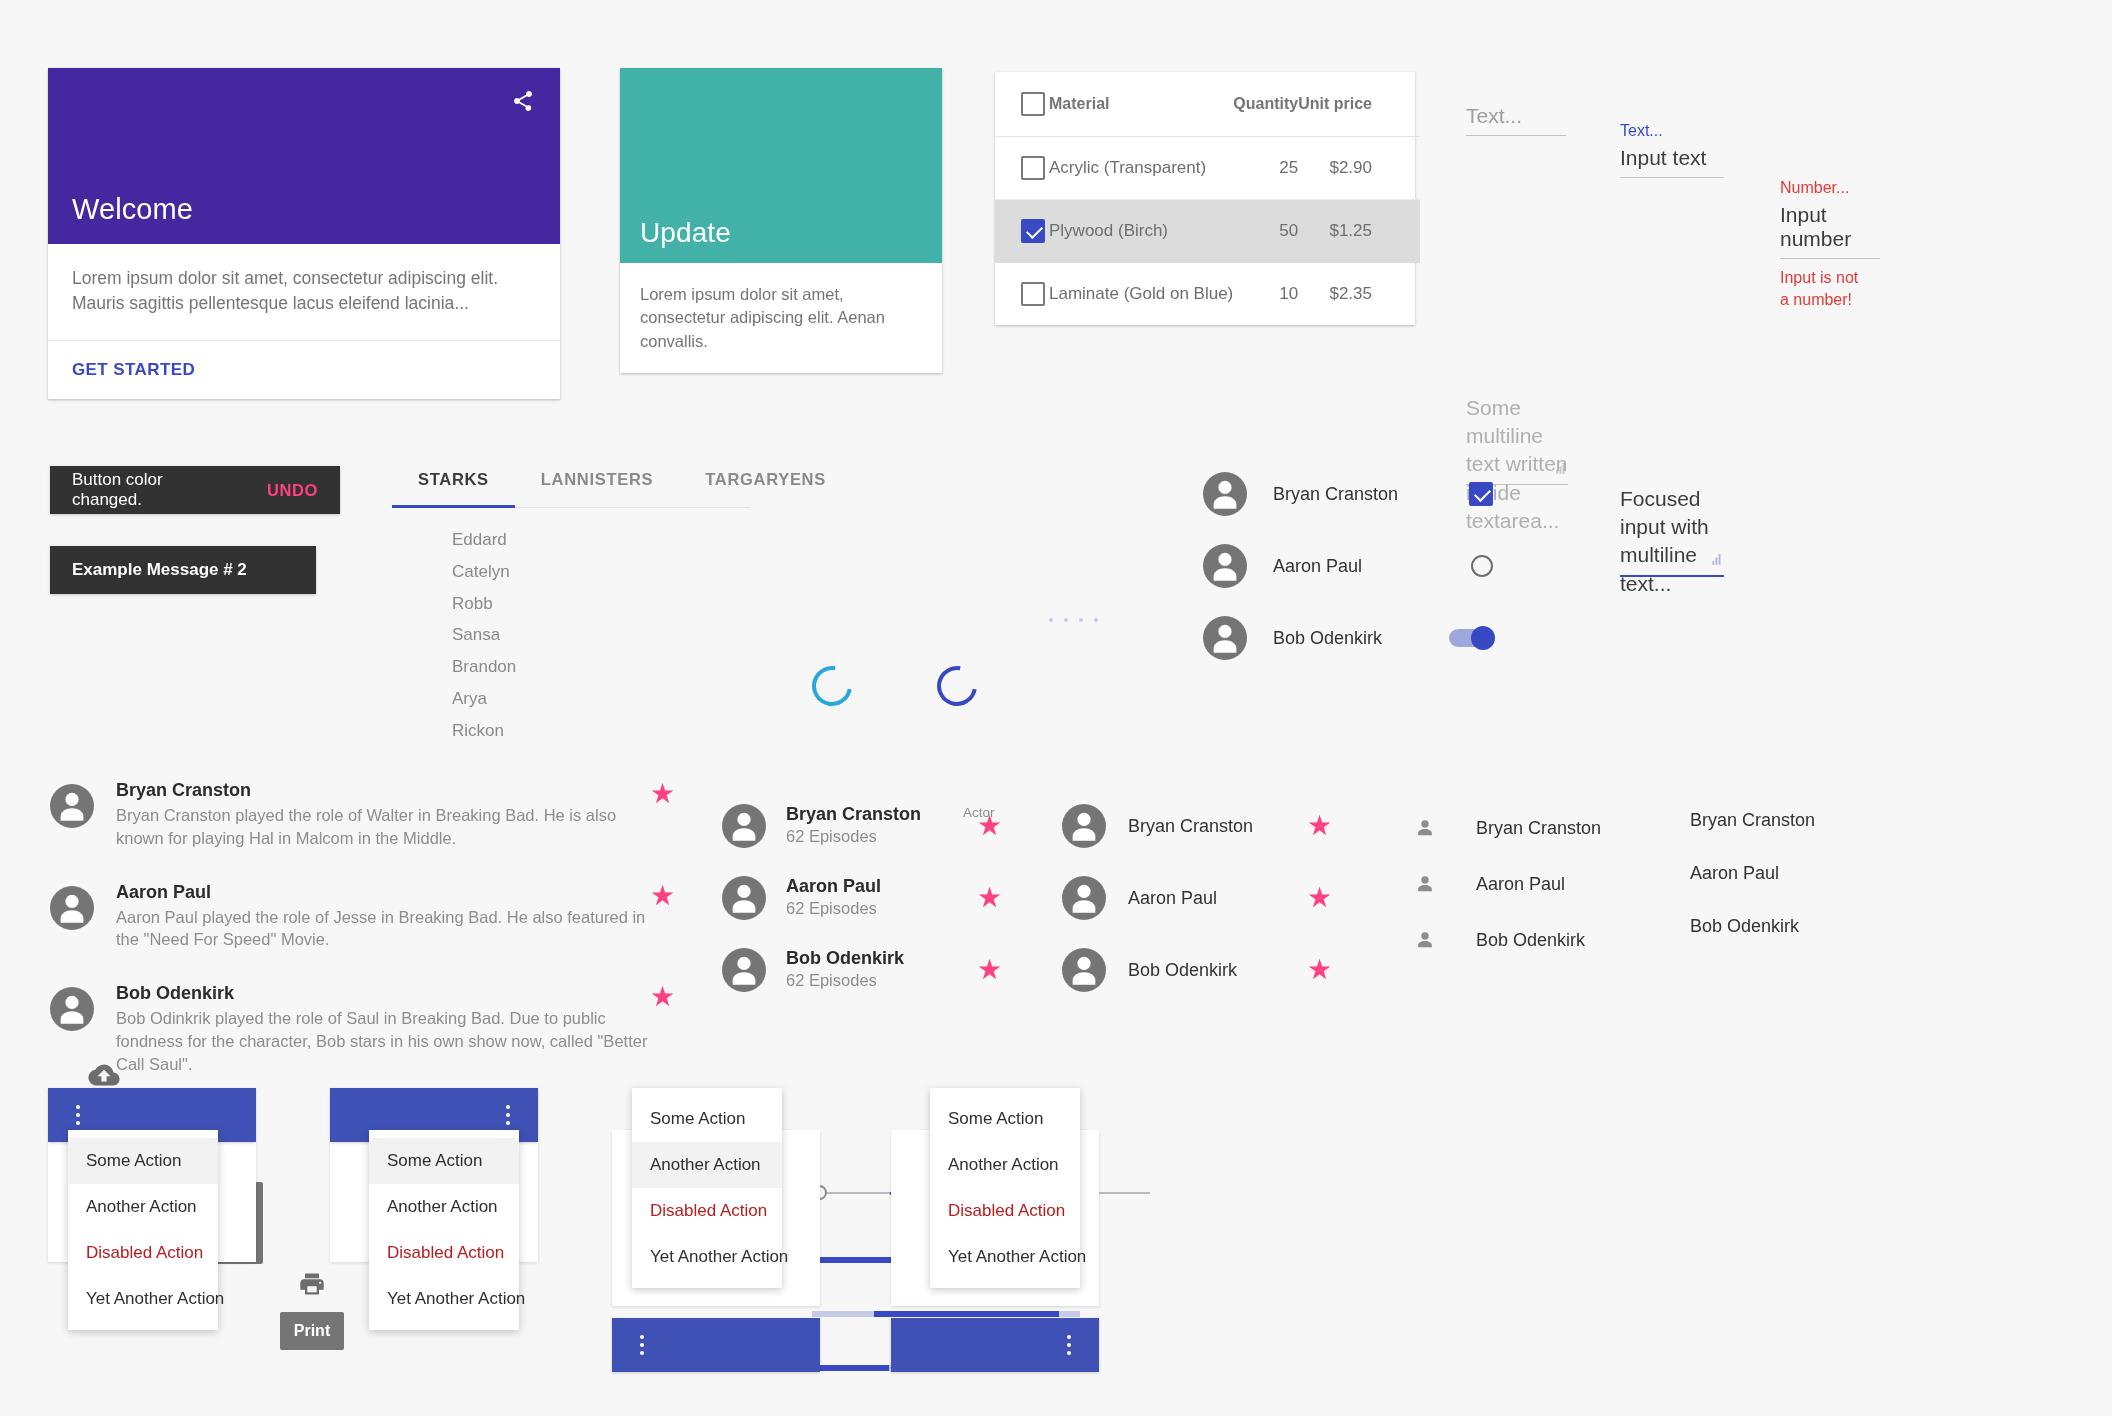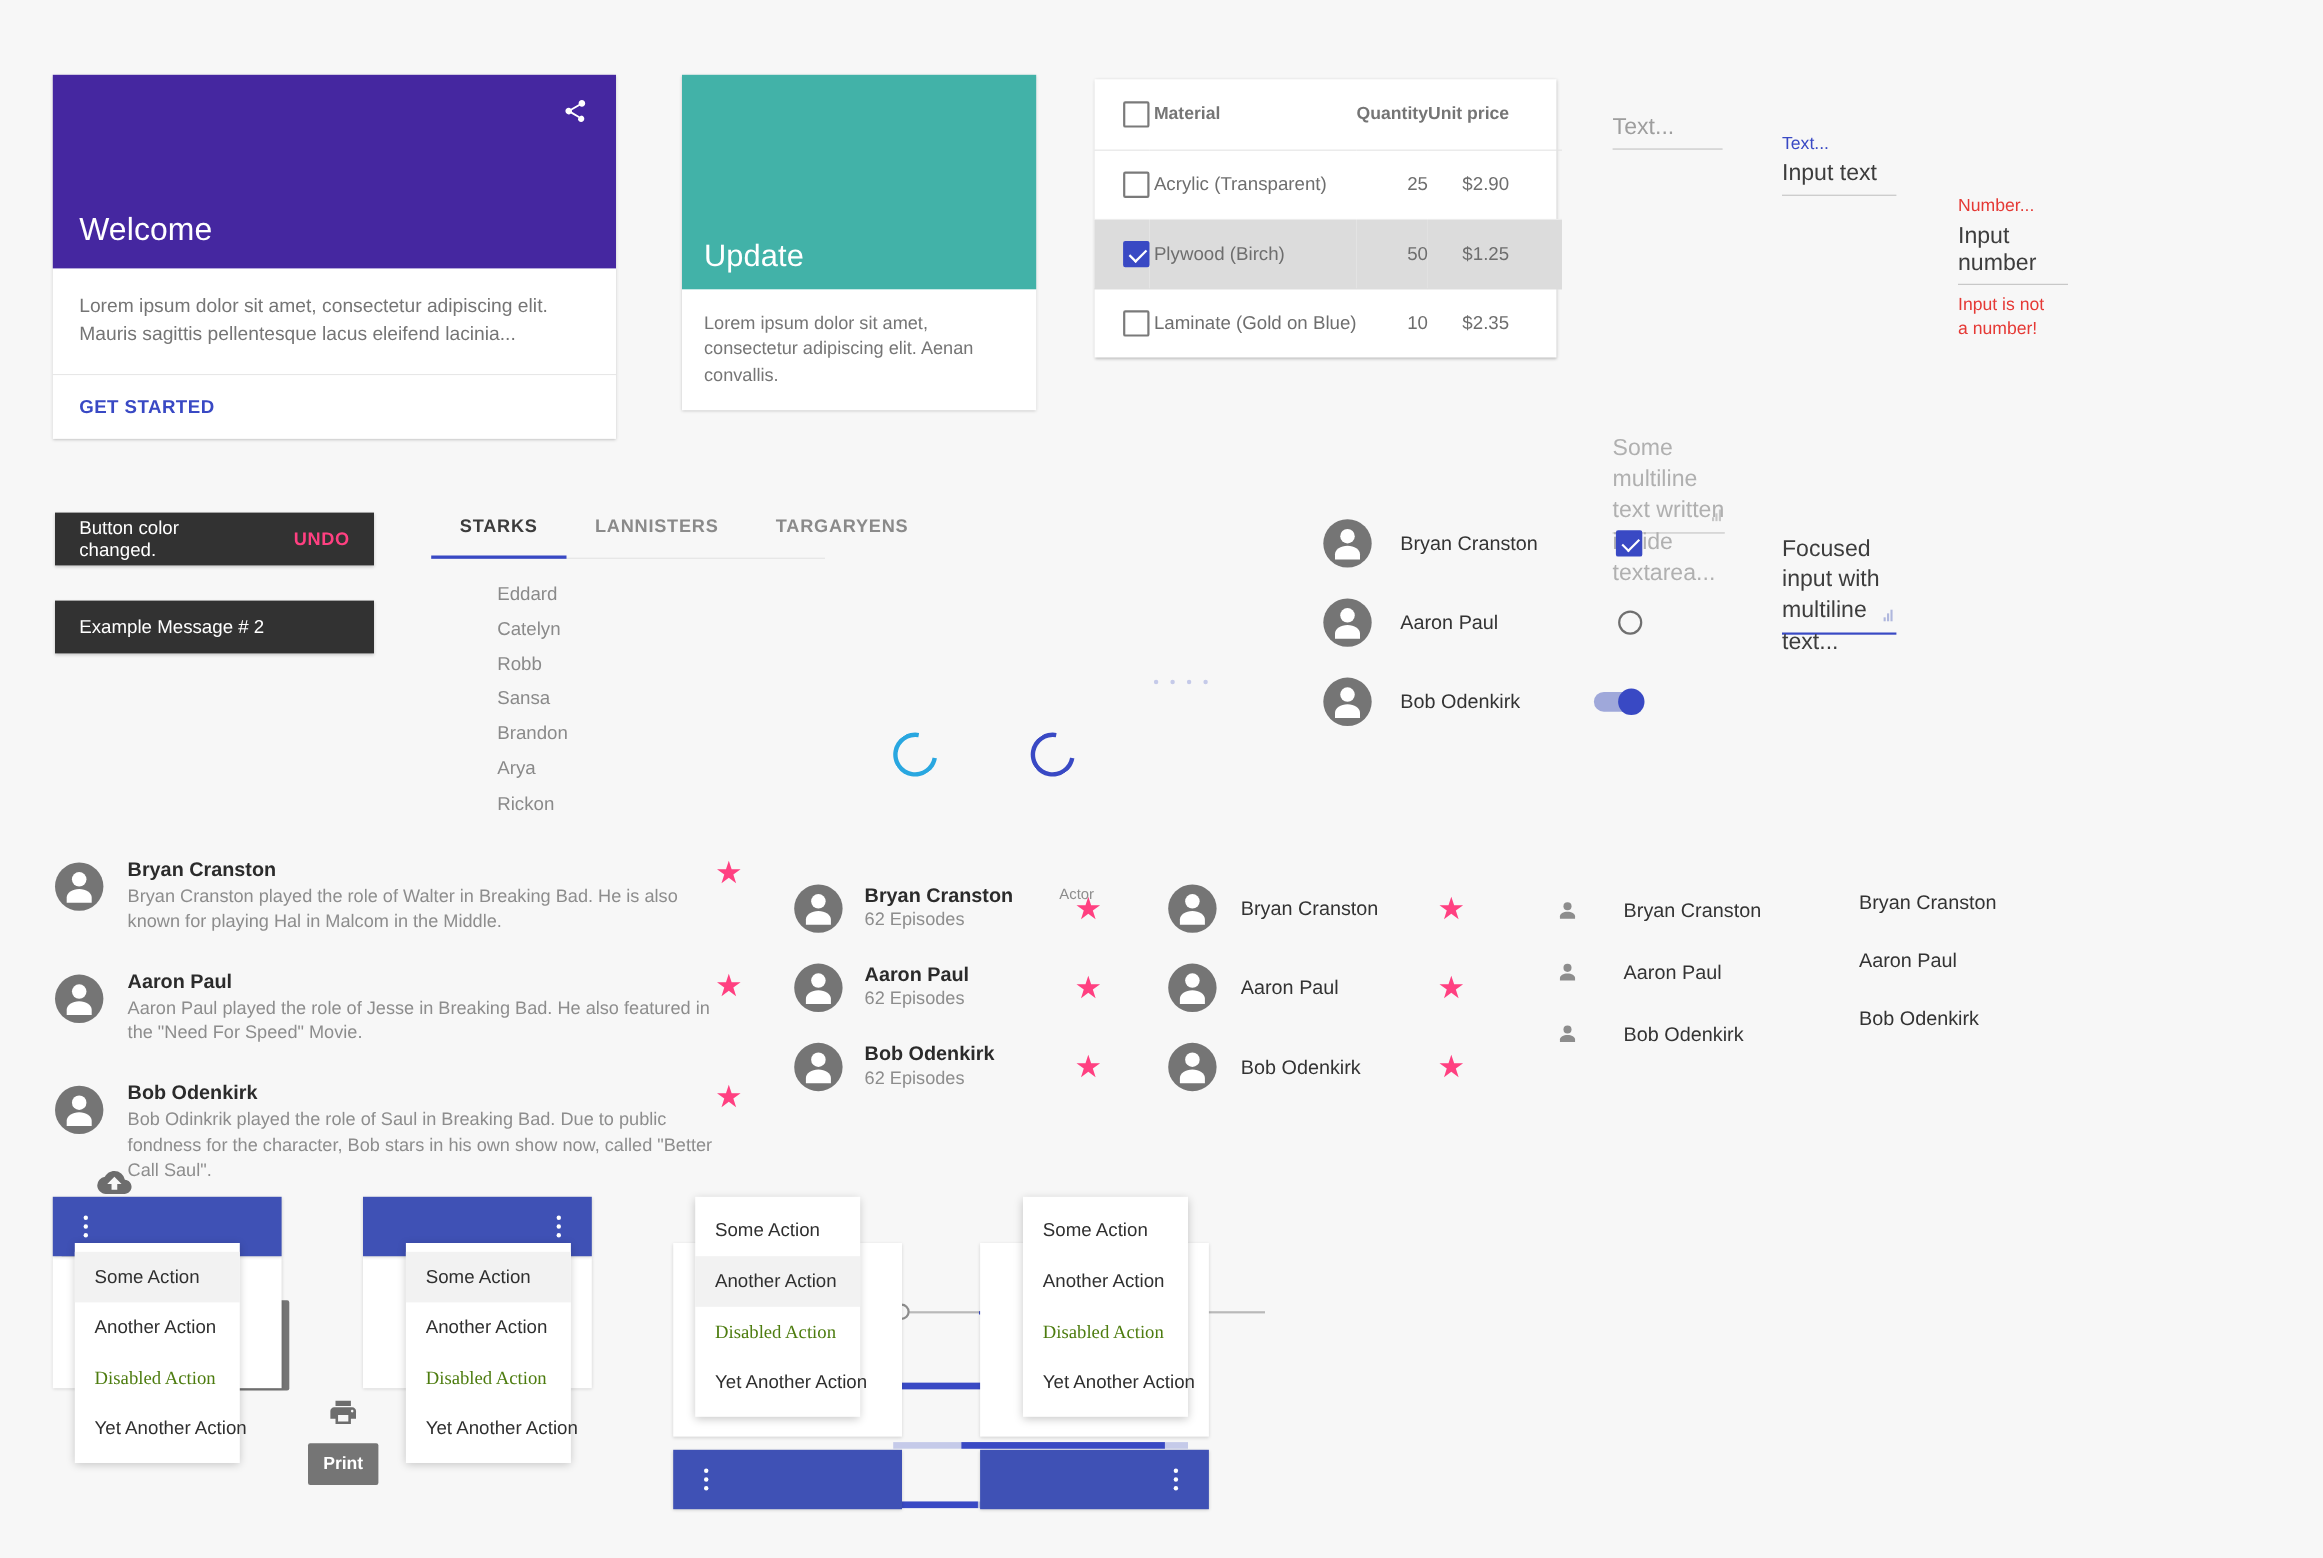--- a/index.html
+++ b/index.html
@@ -124,21 +124,21 @@
   .toggle .knob{ position:absolute; right:-2px; top:-3px; width:24px;height:24px;border-radius:50%;background:#3949c4;}
   .radio{ width:22px;height:22px;border-radius:50%;border:2px solid #6f6f6f; cursor:pointer;}
 
   
   .mcard{ background:#3f51b5; box-shadow:0 1px 3px rgba(0,0,0,.18); position:relative; }
   .kebab{ display:flex; flex-direction:column; gap:4px; cursor:pointer; width:20px; align-items:center;}
   .kebab i{ width:4px;height:4px;border-radius:50%;background:#fff;display:block;}
   .msheet{ background:#fff; box-shadow:0 2px 8px rgba(0,0,0,.22); padding:8px 0; }
   .mitem{ font-size:17px; color:#2f2f2f; padding:13px 20px 13px 18px; white-space:nowrap; cursor:pointer;}
   .mitem.hl{ background:#f2f2f2; }
-  .mitem.dis{ color:#4d7c0f; cursor:default;font-family:Liberation Serif, serif; }
+  .mitem.dis{ color:#b91c1c; cursor:default; }
   .mwhite{ background:#fff; box-shadow:0 1px 3px rgba(0,0,0,.14); }
 </style>
 </head>
 <body>
 
 <div class="abs card" style="left:48px; top:68px; width:512px;">
   <div class="card-media" style="height:176px; background:#4527a0;">
     <div class="share-btn">
       <svg width="24" height="24" viewBox="0 0 24 24" fill="#fff" aria-hidden="true">
         <path d="M18 16.08c-.76 0-1.44.3-1.96.77L8.91 12.7c.05-.23.09-.46.09-.7s-.04-.47-.09-.7l7.05-4.11c.54.5 1.25.81 2.04.81 1.66 0 3-1.34 3-3s-1.34-3-3-3-3 1.34-3 3c0 .24.04.47.09.7L8.04 9.81C7.5 9.31 6.79 9 6 9c-1.66 0-3 1.34-3 3s1.34 3 3 3c.79 0 1.5-.31 2.04-.81l7.12 4.16c-.05.21-.8.43-.8.65 0 1.61 1.31 2.92 2.92 2.92s2.92-1.31 2.92-2.92-1.31-2.92-2.92-2.92z"></path>
@@ -233,21 +233,21 @@
       <rect x="8" y="0" width="1.6" height="9"></rect>
       <rect x="5.4" y="3" width="1.6" height="6"></rect>
       <rect x="2.8" y="6" width="1.6" height="3"></rect>
     </svg>
 </div>
 
 <div class="abs snack" style="left:50px; top:466px; width:290px;">
   <span>Button color changed.</span>
   <span class="act">UNDO</span>
 </div>
-<div class="abs snack" style="left:50px; top:546px; width:290px;">
+<div class="abs snack" style="left:50px; top:546px; width:266px;font-weight:bold;">
   <span>Example Message # 2</span>
 </div>
 
 <div class="abs tipgroup" style="left:56px; top:650px; width:96px;">
   <div class="tipicon" style="height:40px;">
     <svg width="34" height="26" viewBox="0 0 24 20" fill="#6d6d6d">
         <path d="M19.35 8.04A7.49 7.49 0 0 0 12 2C9.11 2 6.6 3.64 5.35 6.04A5.994 5.994 0 0 0 0 12c0 3.31 2.69 6 6 6h13c2.76 0 5-2.24 5-5 0-2.64-2.05-4.78-4.65-4.96zM14 11v4h-4v-4H7l5-5 5 5h-3z"></path>
       </svg>
   </div>
   <div class="tip" style="margin-top:6px;">Upload file.zip</div>

